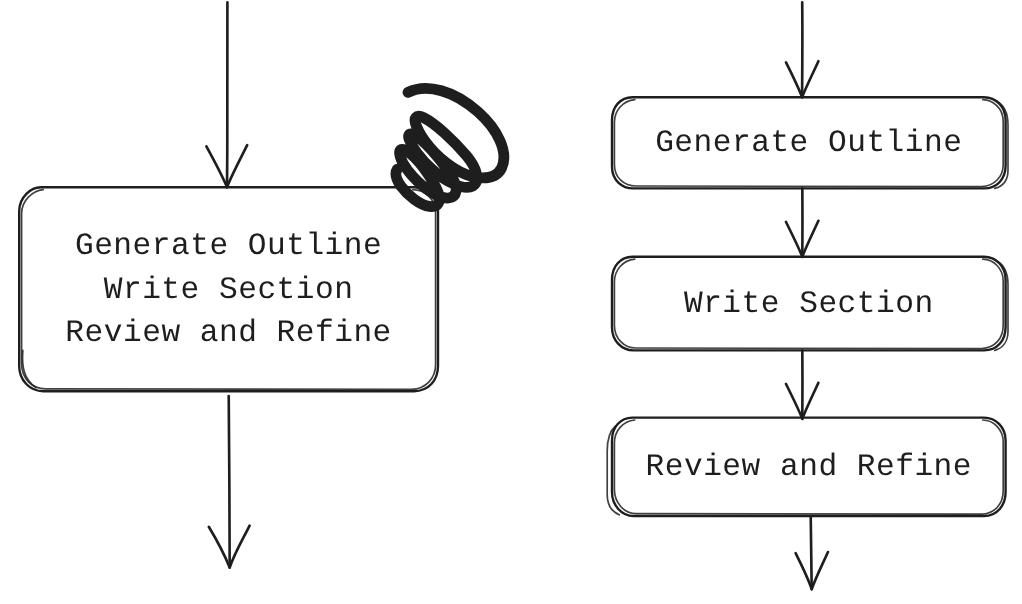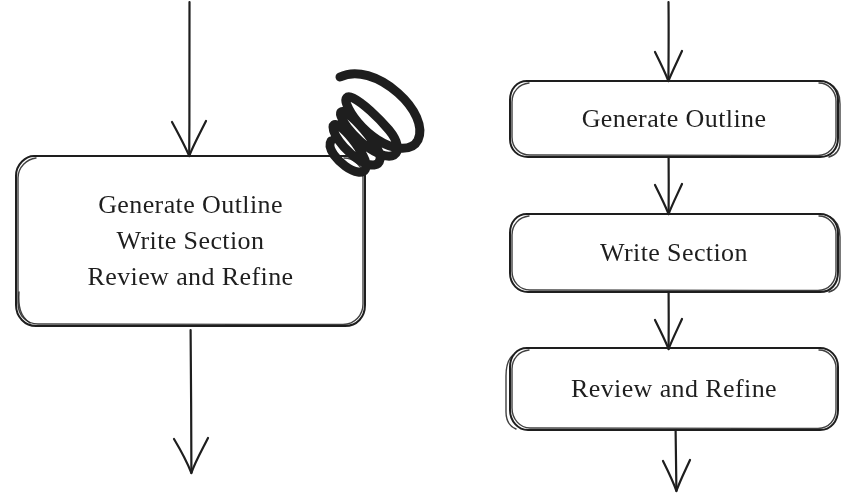--- a/index.html
+++ b/index.html
@@ -25,21 +25,21 @@
     height: 503px;
     overflow: visible;
   }
   .node-label {
     position: absolute;
     display: flex;
     flex-direction: column;
     align-items: center;
     justify-content: center;
     color: #1e1e1e;
-    font-family: Liberation Serif, serif;
+    font-family: Liberation Mono, monospace;
     font-size: 26px;
     line-height: 36px;
     letter-spacing: 0.4px;
     white-space: nowrap;
     pointer-events: none;
     text-align: center;
   }
   .node-label .ln {
     display: block;
   }

